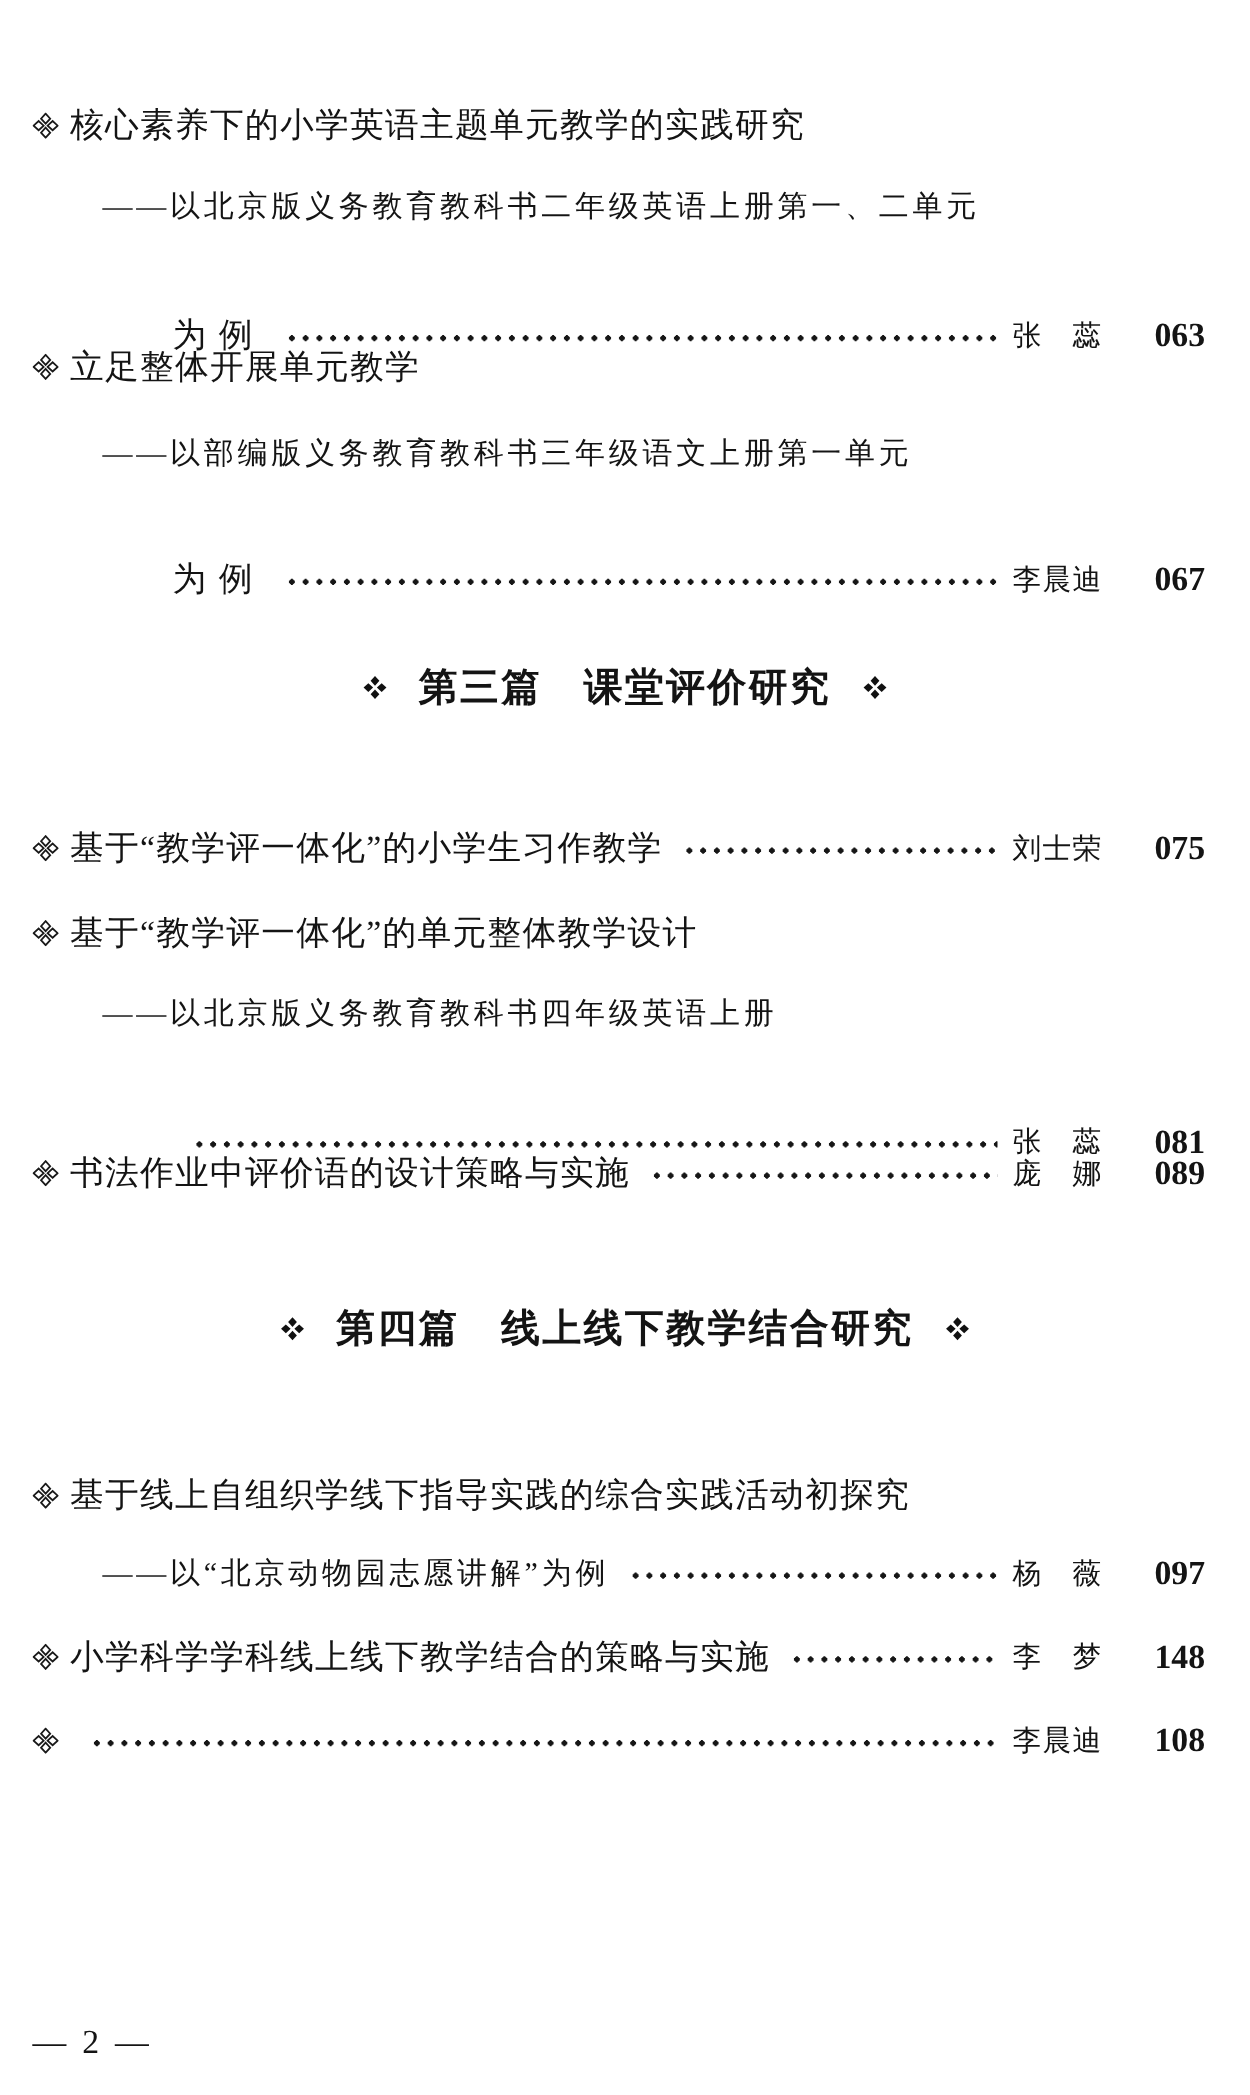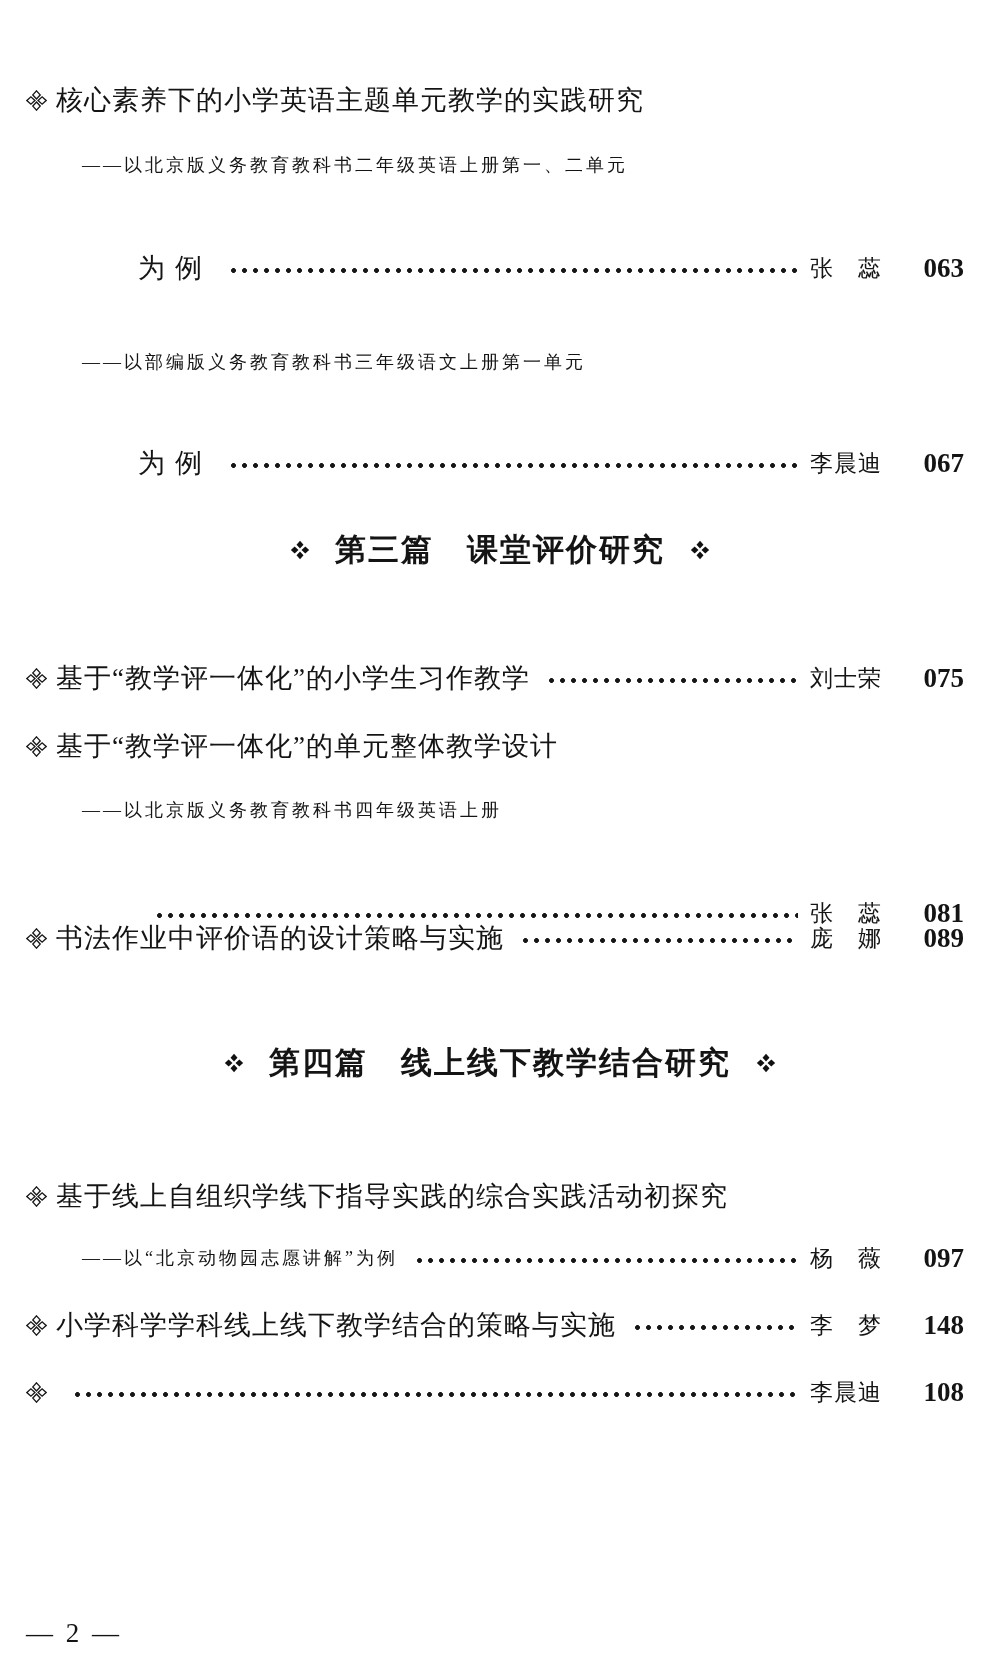--- a/index.html
+++ b/index.html
@@ -14,21 +14,21 @@
   .row{
     position:absolute;left:26px;height:34px;
     display:flex;align-items:center;white-space:nowrap;
   }
   .leader-row{right:36px;}
   .from-sub{left:82px;}
   .from-tail{left:138px;margin-top:38px;}
   .bullet{width:21px;height:21px;margin-right:9px;flex:none;display:inline-flex;}
   .bullet svg{width:100%;height:100%;}
   .title{font-size:27px;letter-spacing:1px;}
-  .subtitle{font-size:18px;letter-spacing:3px;}
+  .subtitle{font-size:24px;letter-spacing:3px;}
   .tail{font-size:27px;letter-spacing:10px;}
   .tail-latin{letter-spacing:1.5px;}
   .leader{
     flex:1;min-width:30px;height:5px;align-self:center;
     margin:0 12px 0 16px;transform:translateY(2px);
     background-image:radial-gradient(circle closest-side,#161616 88%,rgba(0,0,0,0) 95%);
     background-size:11px 5px;background-repeat:repeat-x;background-position:0 50%;
   }
   .author{font-size:23px;letter-spacing:1px;min-width:82px;flex:none;white-space:pre;}
   .page-num{font-size:27px;min-width:46px;margin-left:26px;text-align:right;flex:none;font-weight:bold;}
@@ -75,20 +75,28 @@
   <div class="row from-sub" style="top:148px">
     <span class="subtitle">——以北京版义务教育教科书二年级英语上册第一、二单元</span>
   </div>
   <div class="row from-tail leader-row" style="top:213px">
     <span class="tail">为例</span>
     <div class="leader"></div>
     <span class="author">张　蕊</span>
     <span class="page-num">063</span>
   </div>
 
+  <div class="row" style="top:276px">
+    <span class="bullet">
+        <svg viewBox="0 0 24 24">
+          <use href="#dm-hollow"></use>
+        </svg>
+      </span>
+    <span class="title">立足整体开展单元教学</span>
+  </div>
   <div class="row from-sub" style="top:345px">
     <span class="subtitle">——以部编版义务教育教科书三年级语文上册第一单元</span>
   </div>
   <div class="row from-tail leader-row" style="top:408px">
     <span class="tail">为例</span>
     <div class="leader"></div>
     <span class="author">李晨迪</span>
     <span class="page-num">067</span>
   </div>
 

